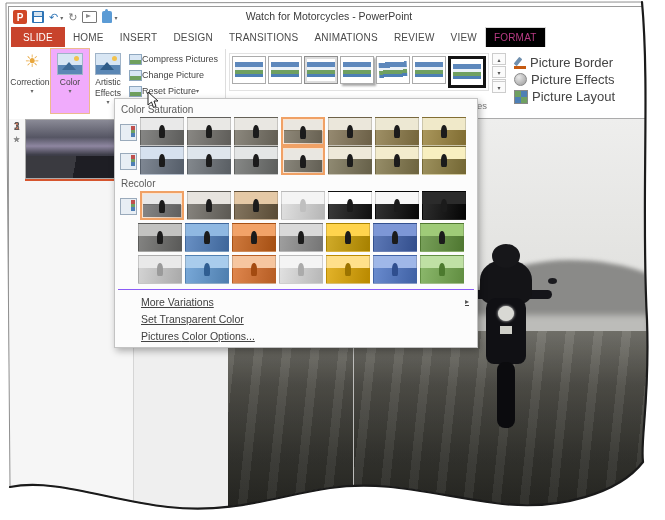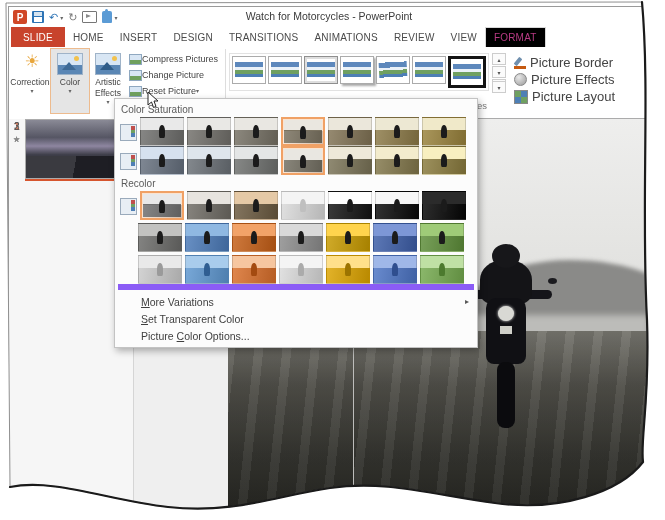--- a/index.html
+++ b/index.html
@@ -36,21 +36,21 @@
   .tab.v-active{background:#000000;color:#B83B84;border:1px solid #d8d8d8;border-bottom:none;position:relative;top:0;}
 
   
   .ribbon{position:relative;height:72px;background:#fff;border-bottom:1px solid #d2d2d2;}
   .ribbon-row{display:flex;height:64px;padding-top:2px;}
   .group-adjust{display:flex;align-items:flex-start;padding-left:4px;}
   .bigbtn{width:50px;height:62px;display:flex;flex-direction:column;align-items:center;gap:1px;
           font-size:8.5px;color:#444;text-align:center;padding-top:2px;}
   .bigbtn.narrow{width:38px;}
   .bigbtn .bicon{width:26px;height:24px;position:relative;margin-bottom:1px;}
-  .bigbtn.open{background:#e5e5e5;outline:1px solid #EDBB8E;}
+  .bigbtn.open{background:#f0abfc;outline:1px solid #EDBB8E;}
   .blabel{line-height:10px;}
   .caret{font-size:6px;color:#666;line-height:7px;}
   .pic-icon{width:24px;height:20px;border:1px solid #9FB3C8;background:linear-gradient(180deg,#D8E6F4 0 55%,#5B87B5 55% 100%);position:relative;margin:2px auto 0;}
   .pic-icon::before{content:"";position:absolute;left:4px;bottom:4px;border-left:7px solid transparent;border-right:7px solid transparent;border-bottom:8px solid #3E6A96;}
   .pic-icon::after{content:"";position:absolute;right:3px;top:2px;width:5px;height:5px;border-radius:50%;background:#F2C24E;}
   .pic-icon.rb::after{background:#E06FA0;}
   .pic-icon.art::before{border-bottom-color:#2f5c88;}
   .sun{font-size:17px;color:#E8A63C;line-height:22px;}
   .smalls{display:flex;flex-direction:column;gap:2px;padding:3px 4px 0 2px;}
   .smallbtn{display:flex;align-items:center;gap:0;font-size:9px;color:#444;height:14px;}
@@ -141,21 +141,21 @@
   .row-icon::after{content:"";position:absolute;right:1px;top:1px;width:4px;height:11px;
       background:linear-gradient(180deg,#C0504D 0 33%,#6FA061 33% 66%,#4E7FB5 66% 100%);}
   .cthumb{width:44px;height:29px;position:relative;border:1px solid rgba(0,0,0,.15);box-sizing:border-box;
       background:linear-gradient(180deg,var(--sky,#E9E9E9) 0 46%,var(--ground,#6F6F6D) 46% 100%);}
   .cthumb::after{content:"";position:absolute;left:0;bottom:0;width:100%;height:54%;z-index:1;
       background:linear-gradient(100deg,rgba(255,255,255,.16),rgba(0,0,0,.16));}
   .cthumb::before{content:"";position:absolute;left:50%;top:26%;width:6px;height:13px;transform:translateX(-50%);
       background:var(--fig,#1b1b1b);border-radius:45% 45% 20% 20%;z-index:2;}
   .cthumb.sel{border:2px solid #F0A165;box-shadow:0 0 0 1px #FBE3CF inset;}
   .dd-recolor-rows{display:flex;flex-direction:column;gap:3px;}
-  .dd-commands{border-top:6px solid #8b5cf6;padding-top:3px;}
+  .dd-commands{margin-top:5px;border-top:1px solid #8b5cf6;padding-top:3px;text-decoration:underline;}
   .cmd{display:flex;align-items:center;height:17px;font-size:10.5px;color:#3f3f3f;gap:6px;padding-left:4px;}
   .cmd .key{text-decoration:underline;}
   .cmd .arrow{margin-left:auto;margin-right:5px;font-size:8px;color:#555;}
   .cmd-ic{width:13px;height:13px;flex:0 0 auto;}
 
   
   .cursor{position:absolute;left:138px;top:84px;z-index:90;}
 
   
   .tear{position:absolute;left:0;top:0;z-index:100;pointer-events:none;}
@@ -398,21 +398,21 @@
             <span><span></span><span class="key">M</span><span>ore Variations</span></span>
             <span class="arrow">▸</span>
           </div>
           <div class="cmd">
             <div class="cmd-ic v-transparent"></div>
             <span><span></span><span class="key">S</span><span>et Transparent Color</span></span>
             <span class="arrow"></span>
           </div>
           <div class="cmd">
             <div class="cmd-ic v-options"></div>
-            <span><span>Picture </span><span class="key">C</span><span>olor Options...</span></span>
+            <span><span>Pictures </span><span class="key">C</span><span>olor Options...</span></span>
             <span class="arrow"></span>
           </div>
       </div>
     </div>
 
     <svg class="cursor" width="12" height="18" viewBox="0 0 12 18">
       <polygon points="1,1 1,14 4.5,11 6.5,16.5 9,15.5 7,10 11,10" fill="#fff" stroke="#222" stroke-width="1"></polygon>
     </svg>
   </div>
 

